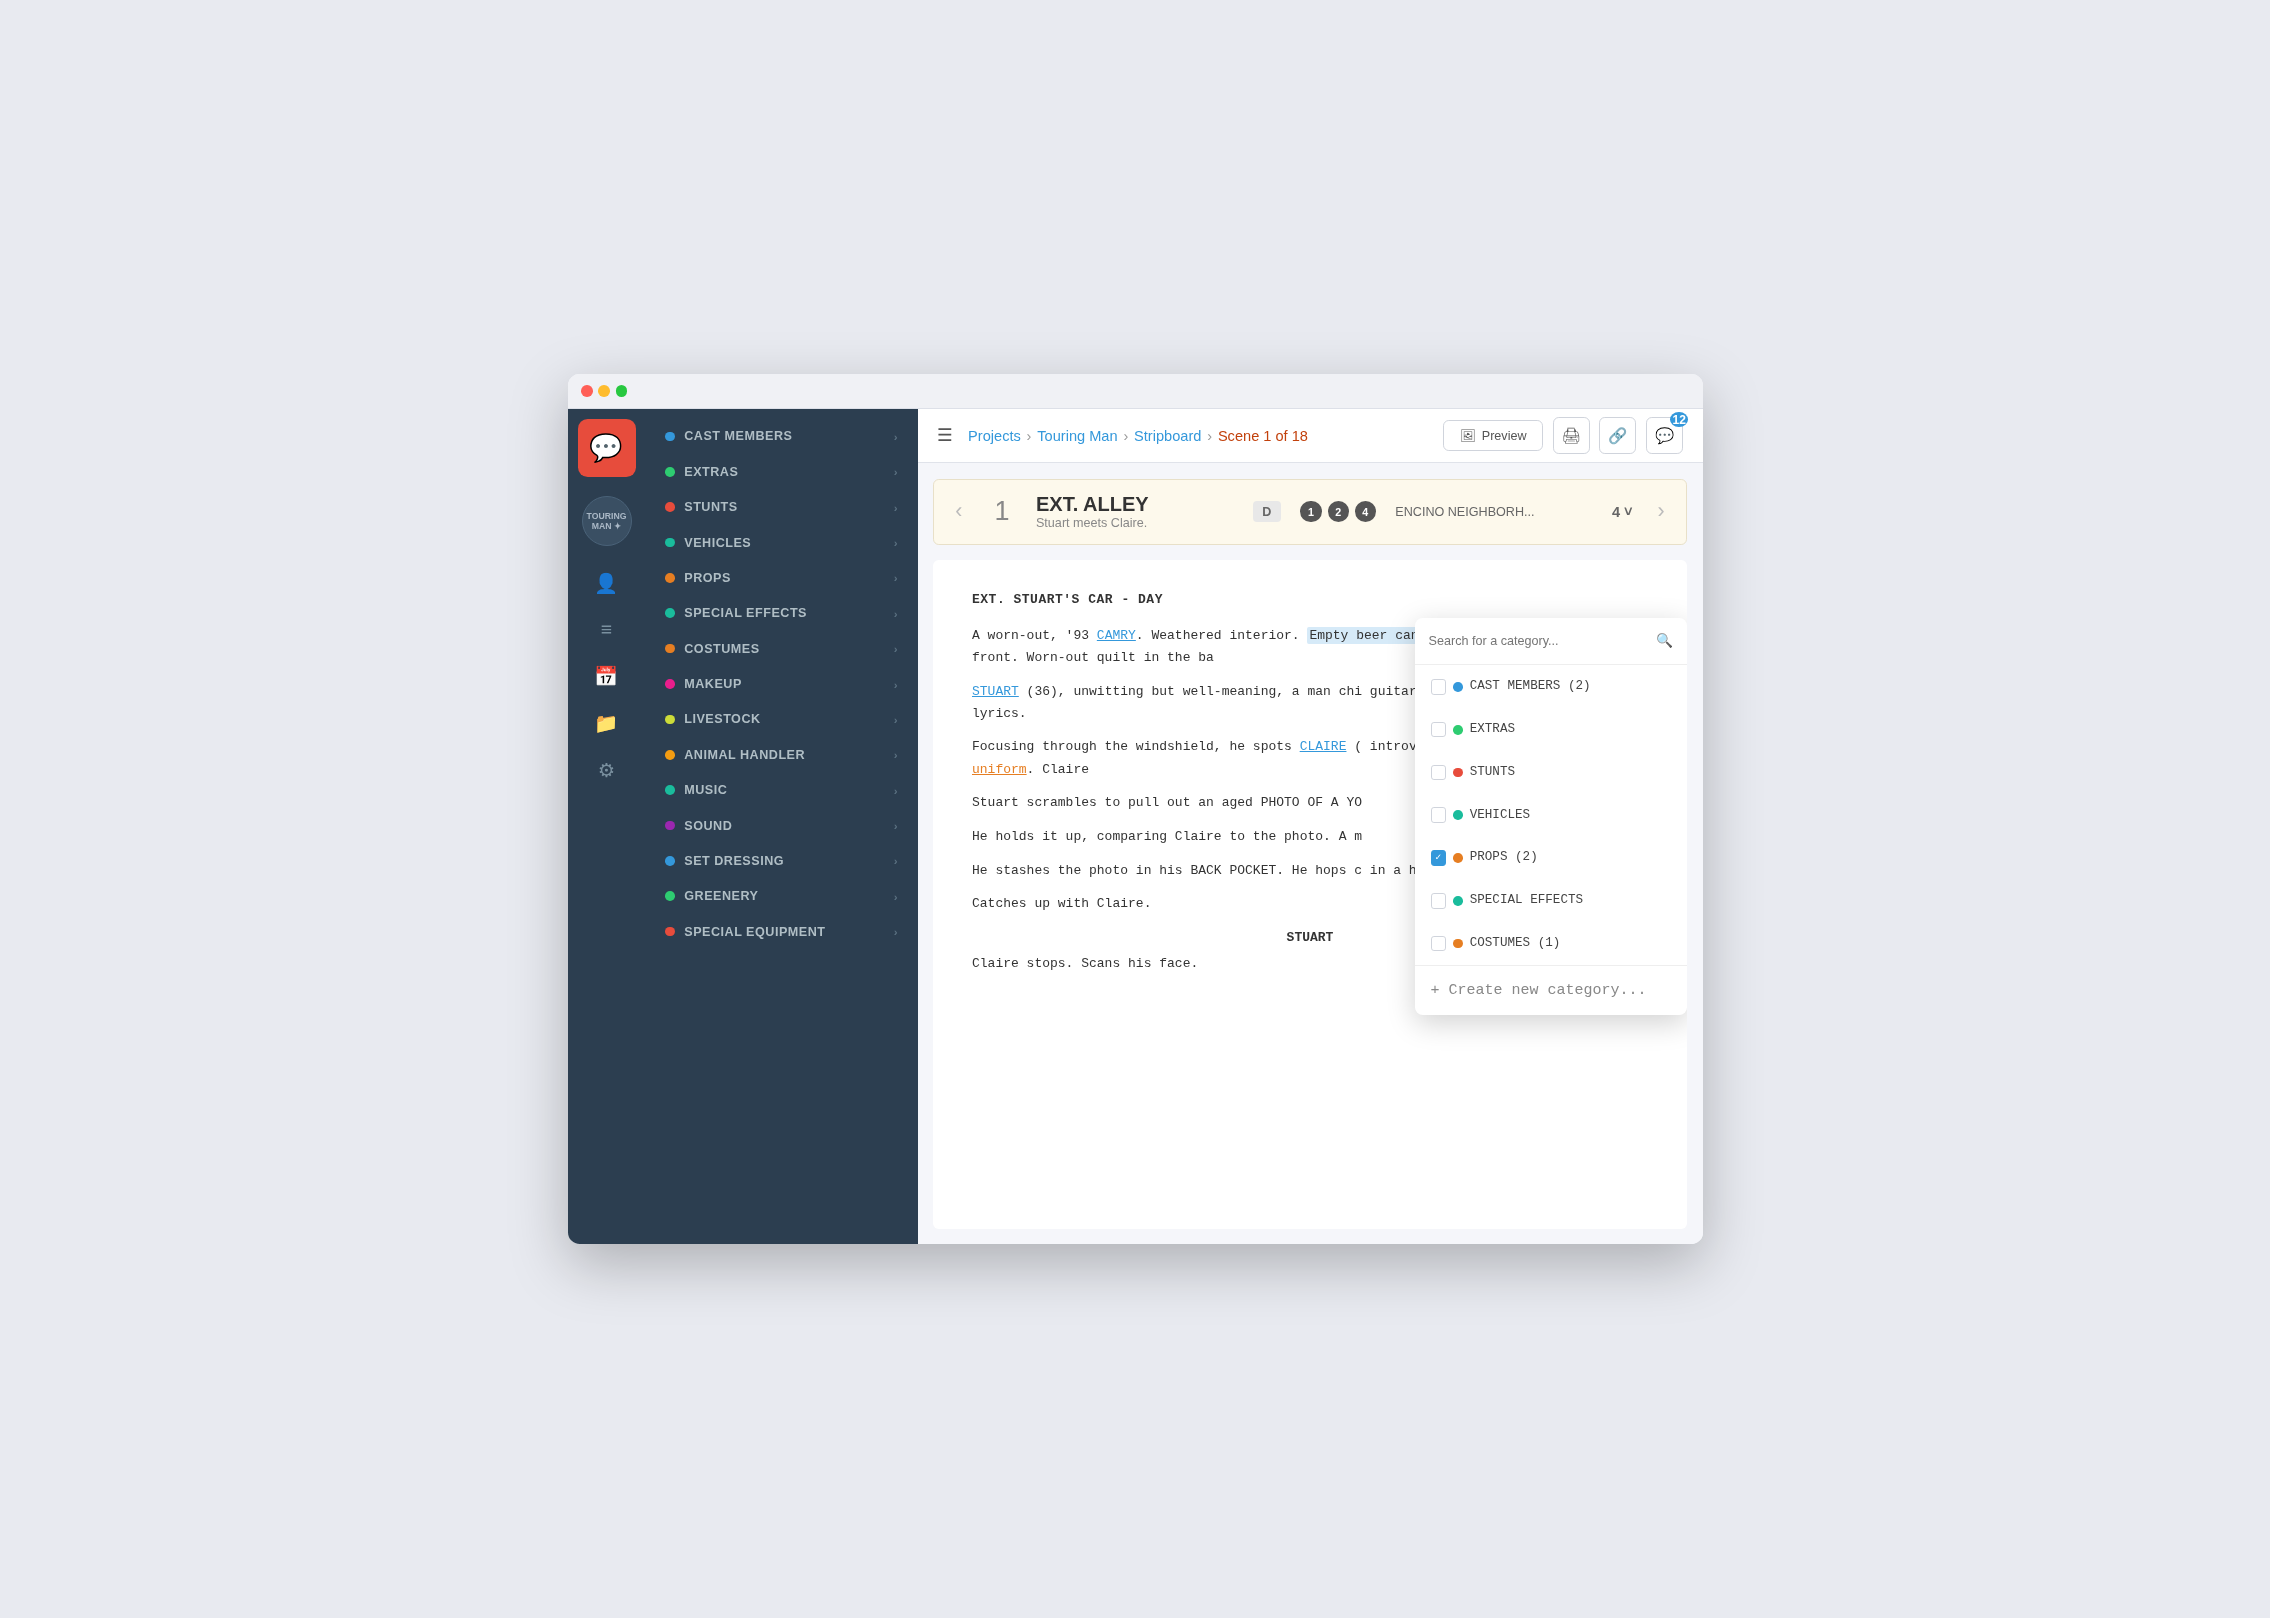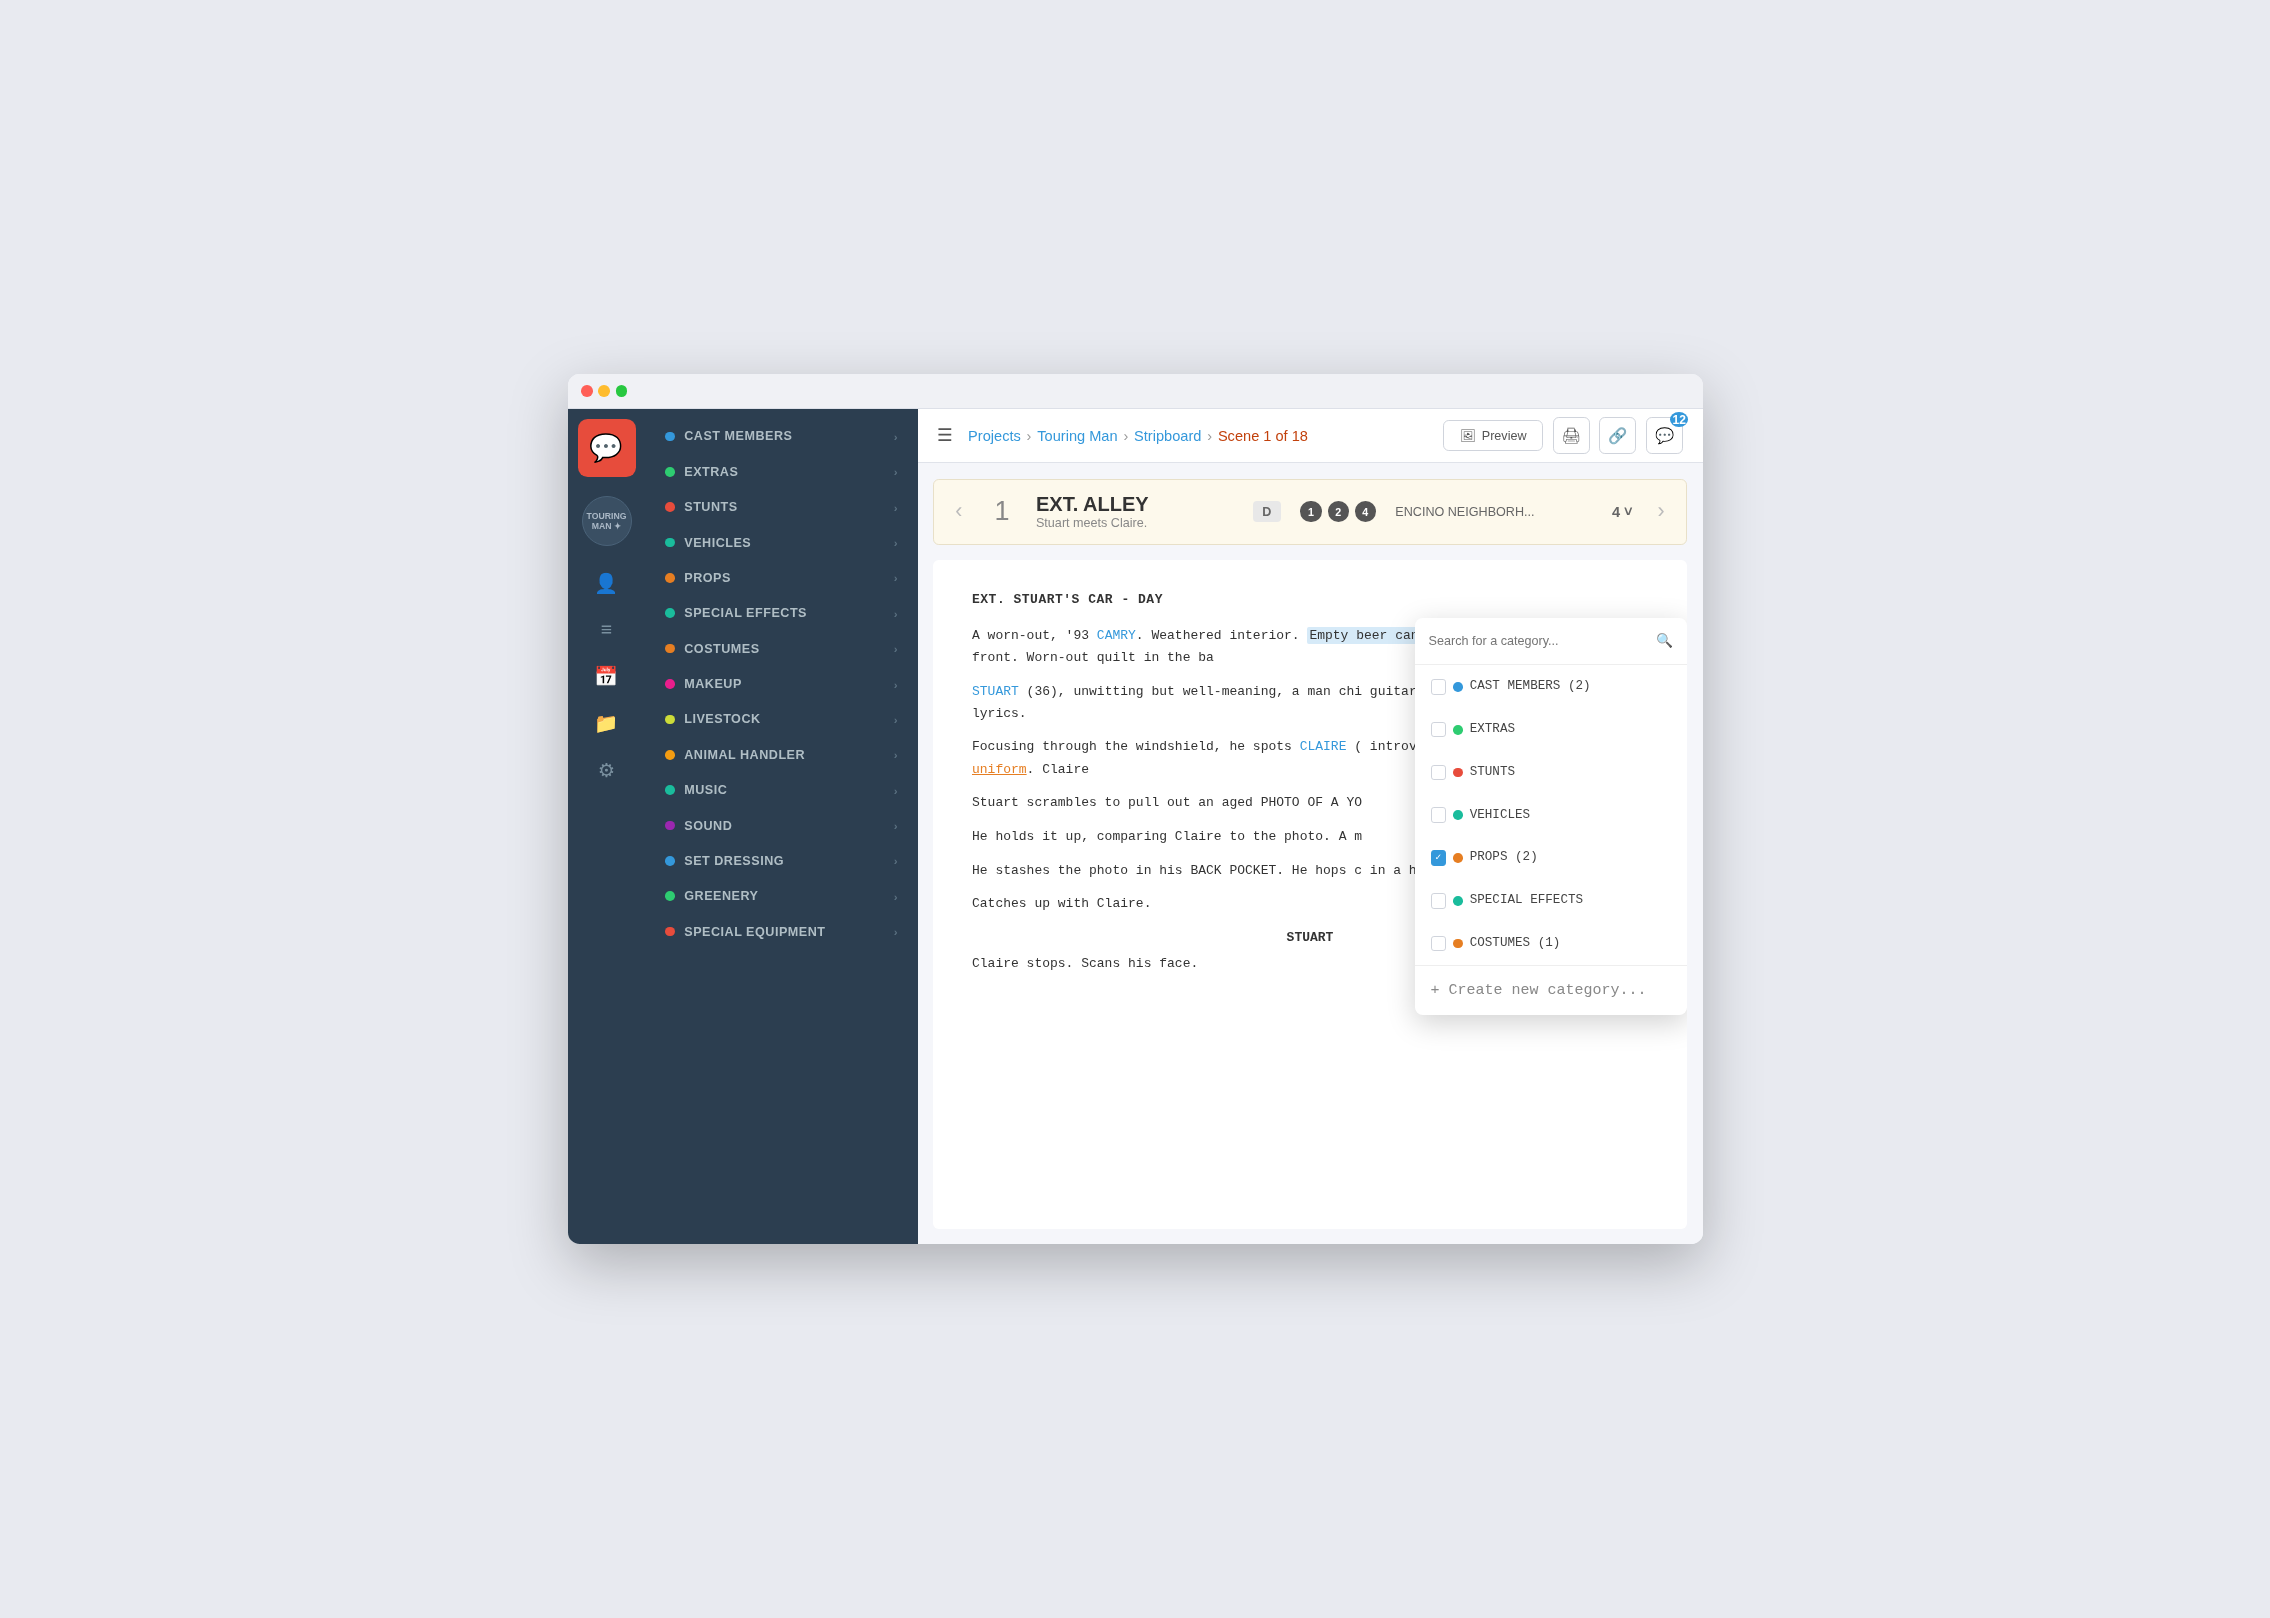--- a/index.html
+++ b/index.html
@@ -318,20 +318,21 @@
     .script-heading {
       font-weight: 700;
       letter-spacing: 0.5px;
       margin-bottom: 13.6px;
     }
     .script-para {
       margin-bottom: 11.6px;
     }
     .script-link-blue {
       color: #3498db;
+      text-decoration: underline;
       cursor: pointer;
     }
     .script-link-orange {
       color: #e67e22;
       text-decoration: underline;
       cursor: pointer;
     }
     .script-highlight {
       background: #d6eaf8;
       border-radius: 1.9px;

